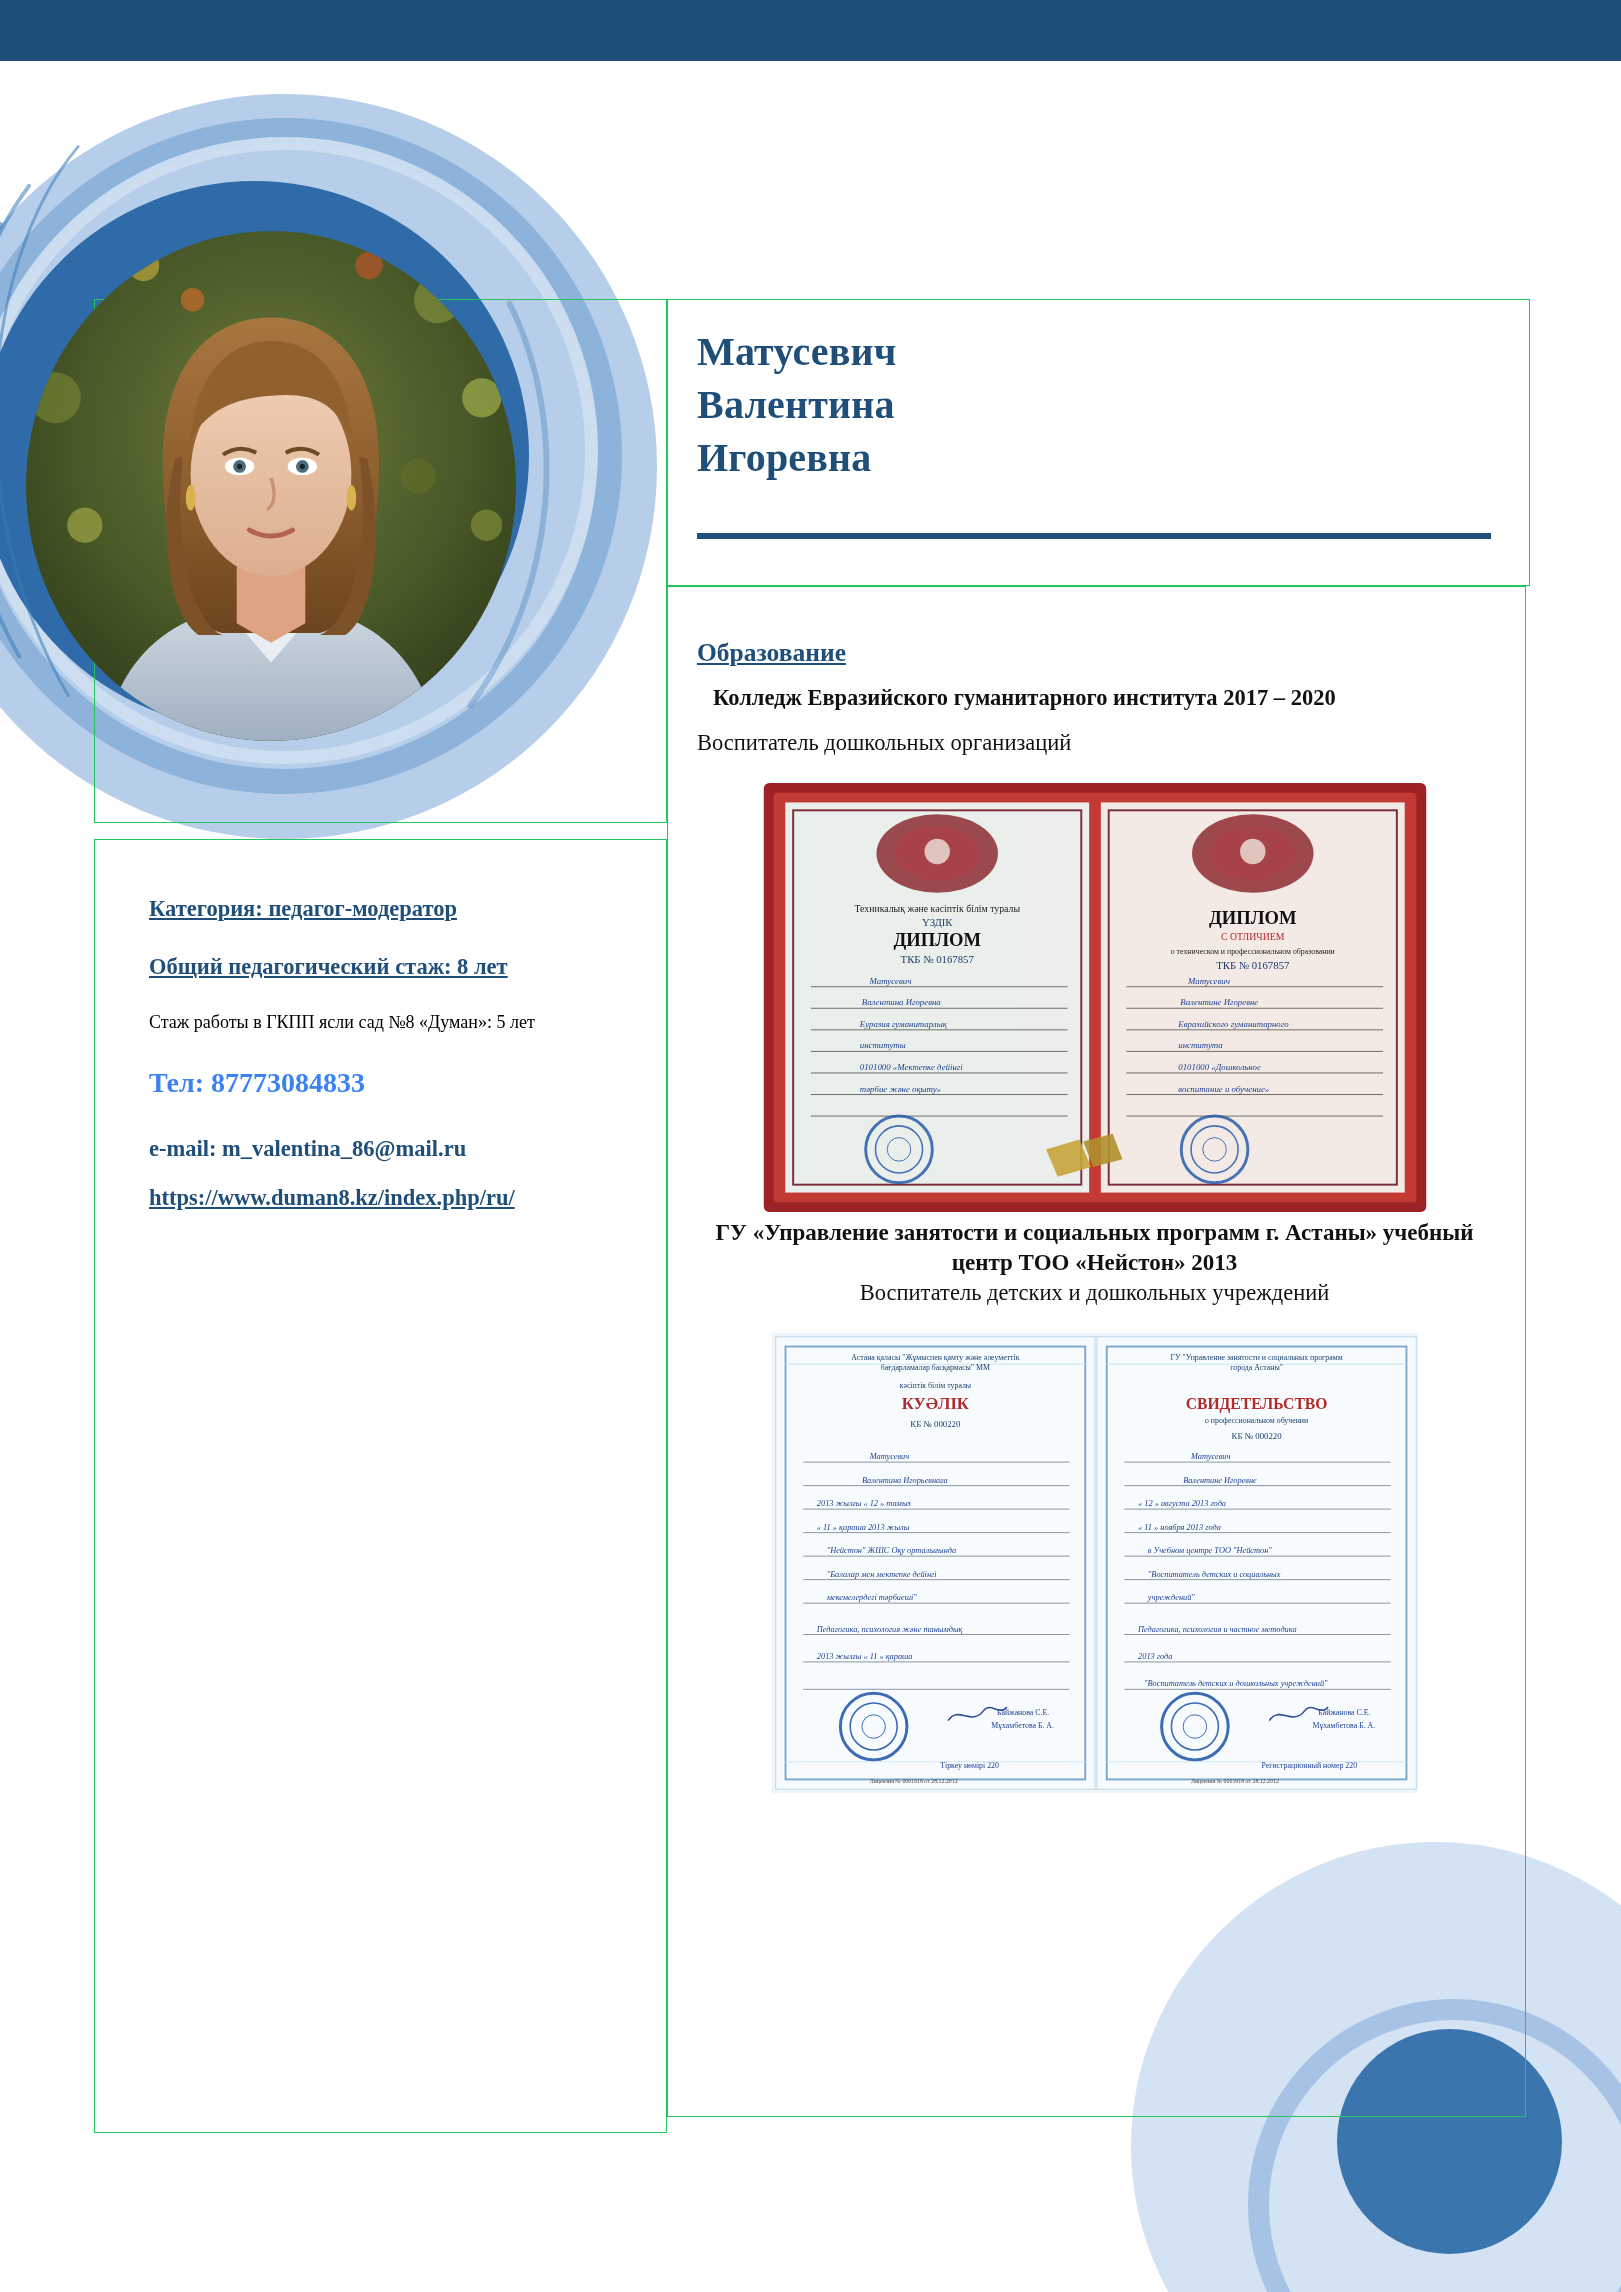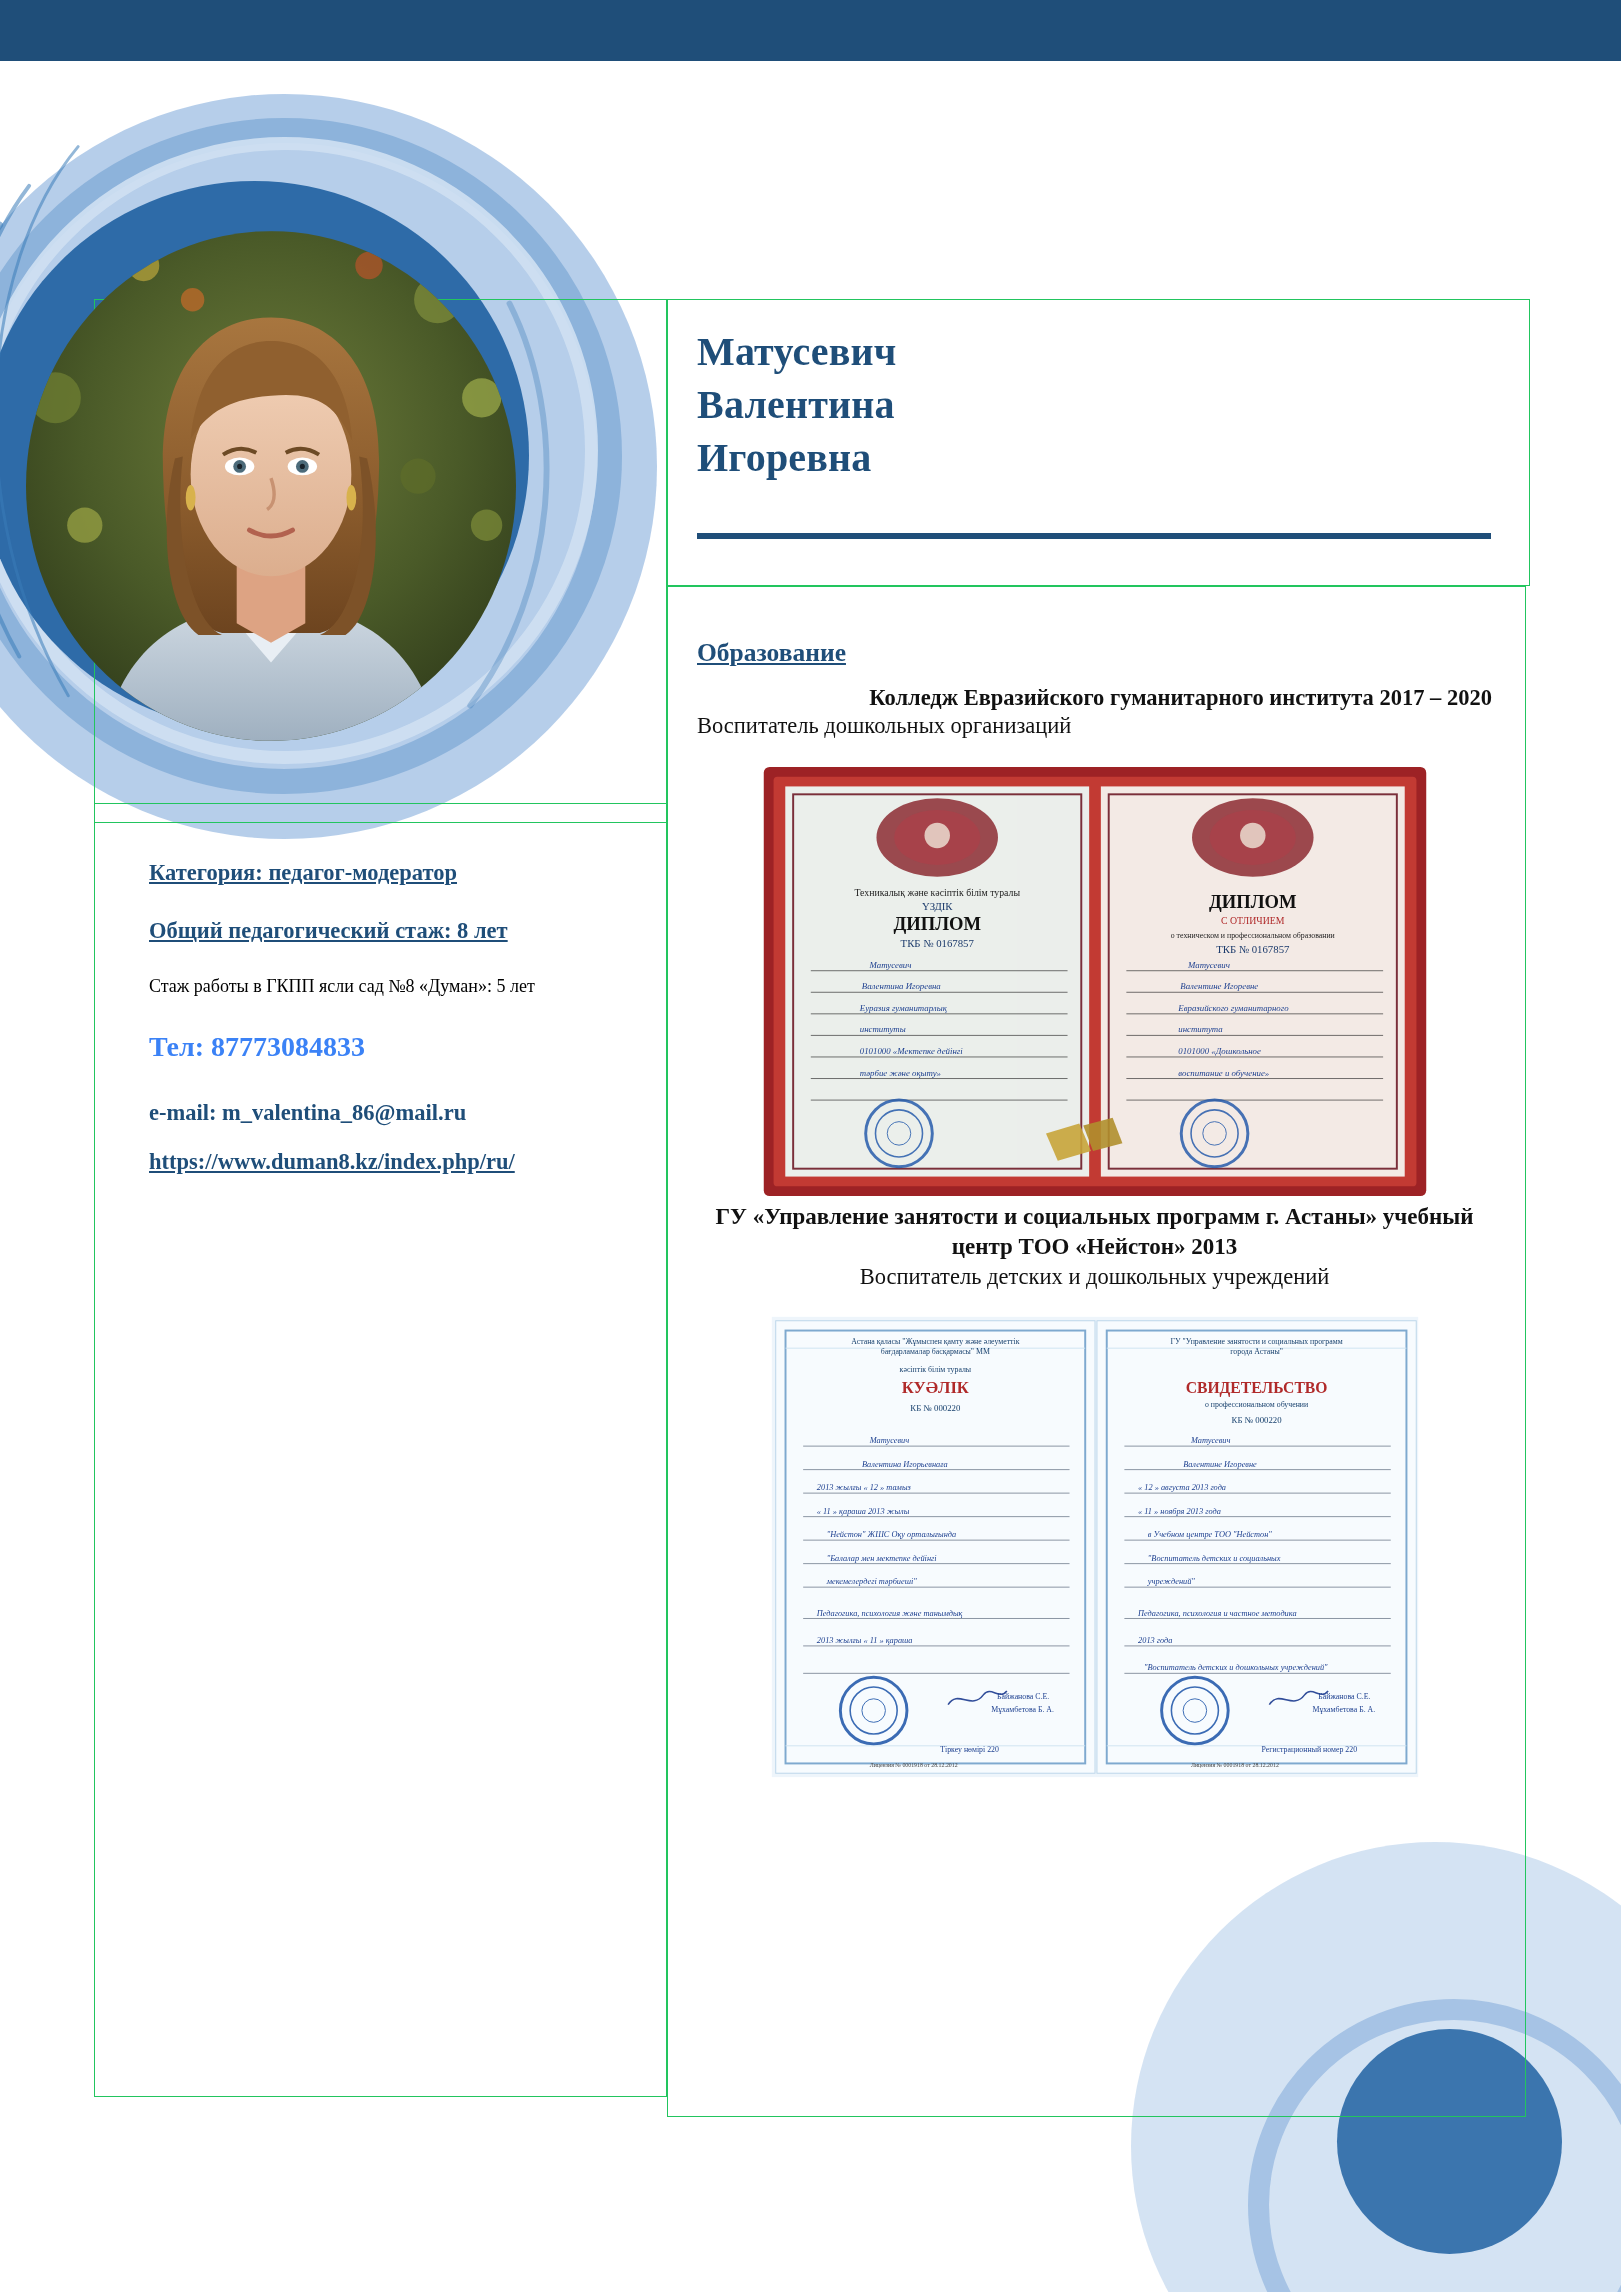--- a/index.html
+++ b/index.html
@@ -96,21 +96,21 @@
   }
   .cell-border { border: 1px solid #22c55e; box-sizing: border-box; }
 
   .photo-cell {
     position: absolute;
     left: 0; top: 0;
     width: 573px; height: 524px;
   }
   .info-cell {
     position: absolute;
-    left: 0; top: 504px;
+    left: 0; top: 540px;
     width: 573px; height: 1294px;
     padding: 54px 44px 0 54px;
     box-sizing: border-box;
   }
   .name-cell {
     position: absolute;
     left: 573px; top: 0;
     width: 863px; height: 287px;
     padding: 24.5px 39px 0 29px;
     box-sizing: border-box;
@@ -155,23 +155,22 @@
     font-size: 25.5px;
     font-weight: bold;
     color: #1f4e79;
     text-decoration: underline;
     margin: 0 0 15.7px 0;
   }
   .edu-head {
     font-size: 22.5px;
     font-weight: bold;
     color: #111;
-    margin: 0;
+    margin: 16px;
     line-height: 1.28;
-    text-align: right;
   }
   .edu-sub {
     font-size: 22.5px;
     color: #111;
     margin: 0 0 19.6px 0;
     line-height: 1.28;
   }
   .edu-head2 {
     font-size: 23px;
     font-weight: bold;

